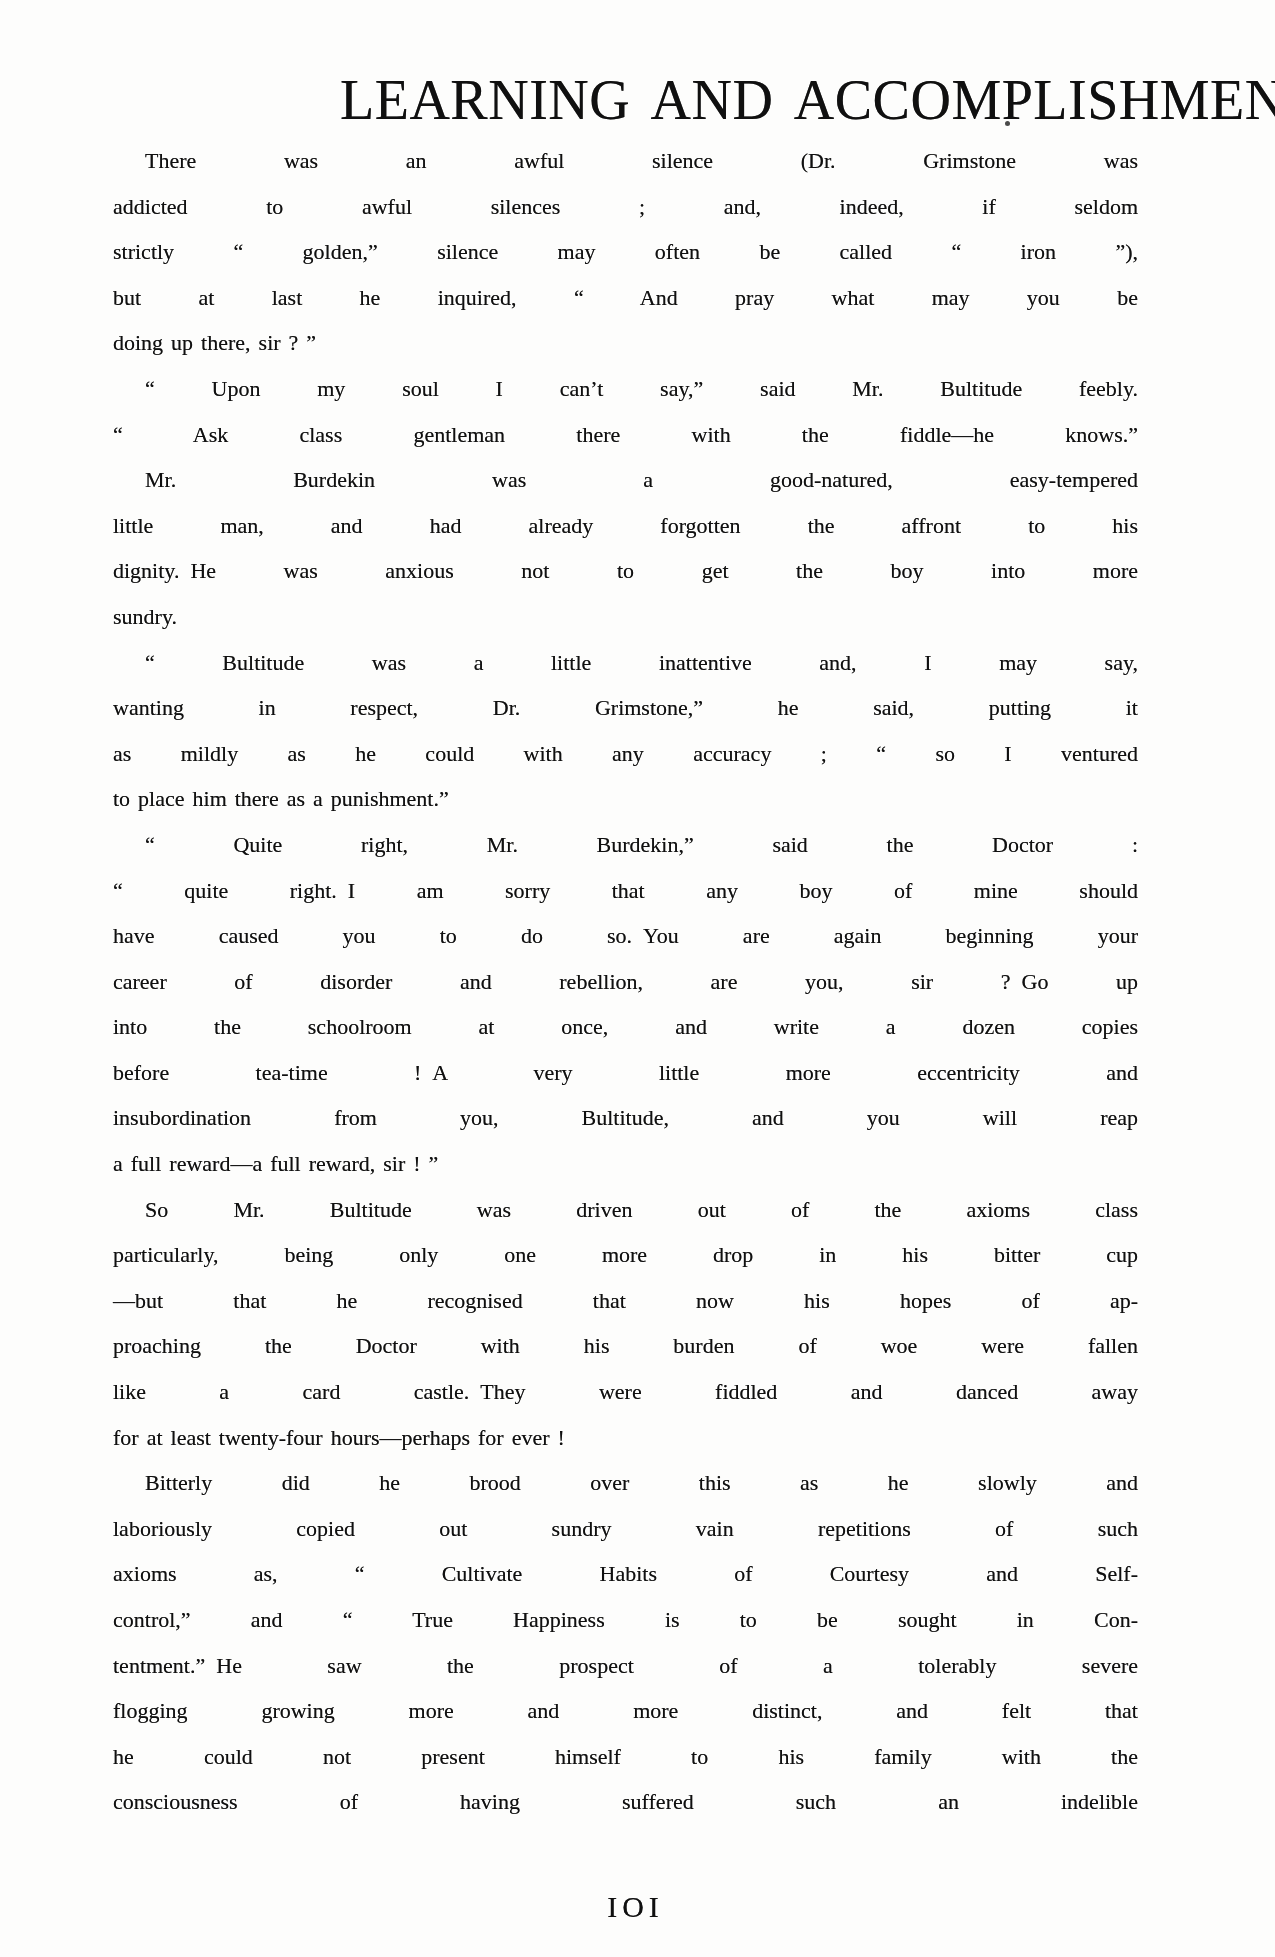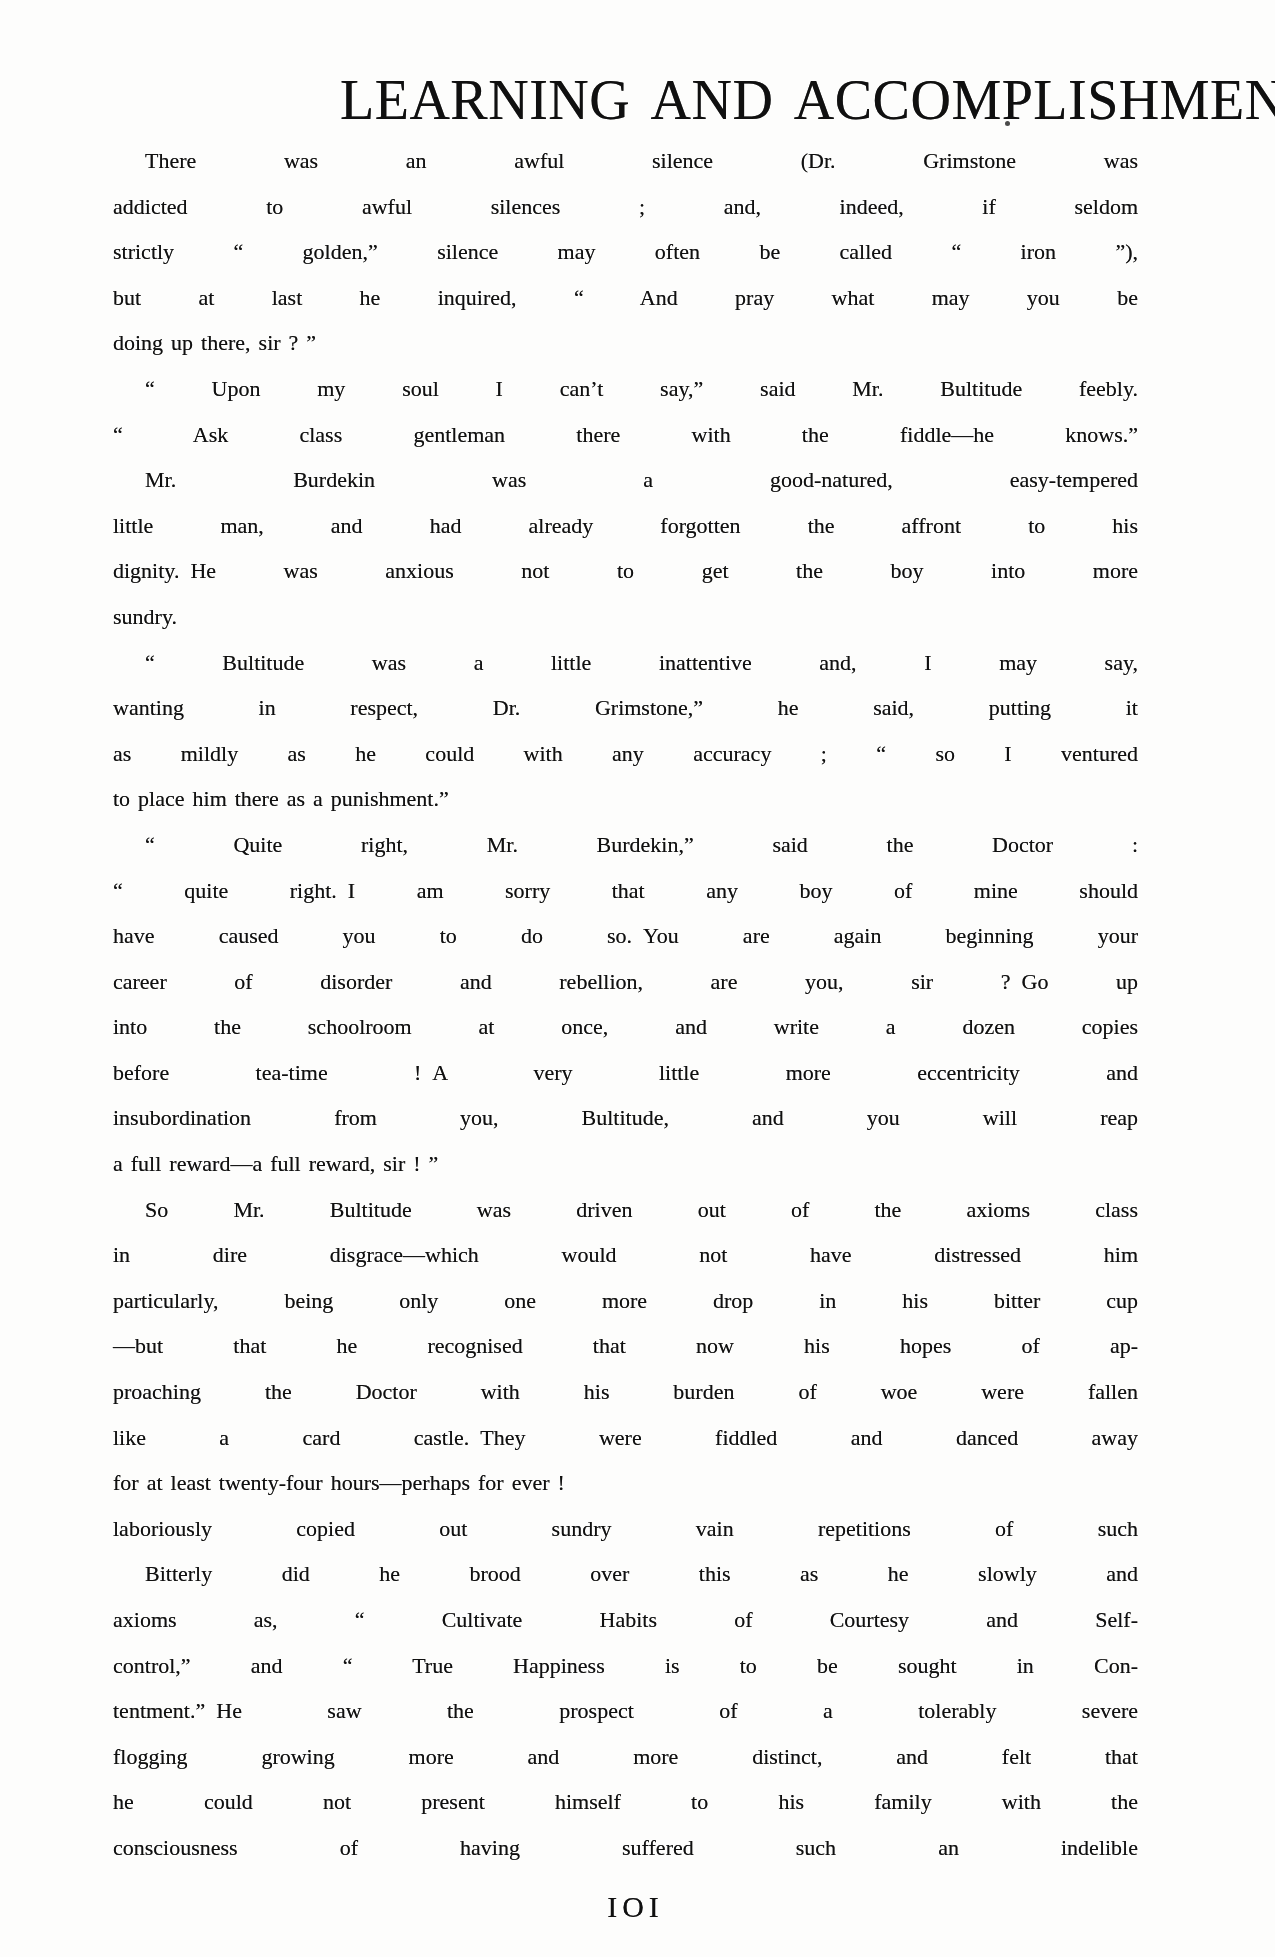--- a/index.html
+++ b/index.html
@@ -95,28 +95,27 @@
       <div class="line last">to place him there as a punishment.”</div>
       <div class="line indent">“ Quite right, Mr. Burdekin,” said the Doctor :</div>
       <div class="line">“ quite right. I am sorry that any boy of mine should</div>
       <div class="line">have caused you to do so. You are again beginning your</div>
       <div class="line">career of disorder and rebellion, are you, sir ? Go up</div>
       <div class="line">into the schoolroom at once, and write a dozen copies</div>
       <div class="line">before tea-time ! A very little more eccentricity and</div>
       <div class="line">insubordination from you, Bultitude, and you will reap</div>
       <div class="line last">a full reward—a full reward, sir ! ”</div>
       <div class="line indent">So Mr. Bultitude was driven out of the axioms class</div>
-      <div class="line">in dire disgrace—which would not have distressed him</div>
       <div class="line">particularly, being only one more drop in his bitter cup</div>
       <div class="line">—but that he recognised that now his hopes of ap-</div>
       <div class="line">proaching the Doctor with his burden of woe were fallen</div>
       <div class="line">like a card castle. They were fiddled and danced away</div>
       <div class="line last">for at least twenty-four hours—perhaps for ever !</div>
+      <div class="line indent">Bitterly did he brood over this as he slowly and</div>
       <div class="line">laboriously copied out sundry vain repetitions of such</div>
-      <div class="line indent">Bitterly did he brood over this as he slowly and</div>
       <div class="line">axioms as, “ Cultivate Habits of Courtesy and Self-</div>
       <div class="line">control,” and “ True Happiness is to be sought in Con-</div>
       <div class="line">tentment.” He saw the prospect of a tolerably severe</div>
       <div class="line">flogging growing more and more distinct, and felt that</div>
       <div class="line">he could not present himself to his family with the</div>
       <div class="line">consciousness of having suffered such an indelible</div>
     </div>
 
   <div class="folio">IOI</div>
 </div>

